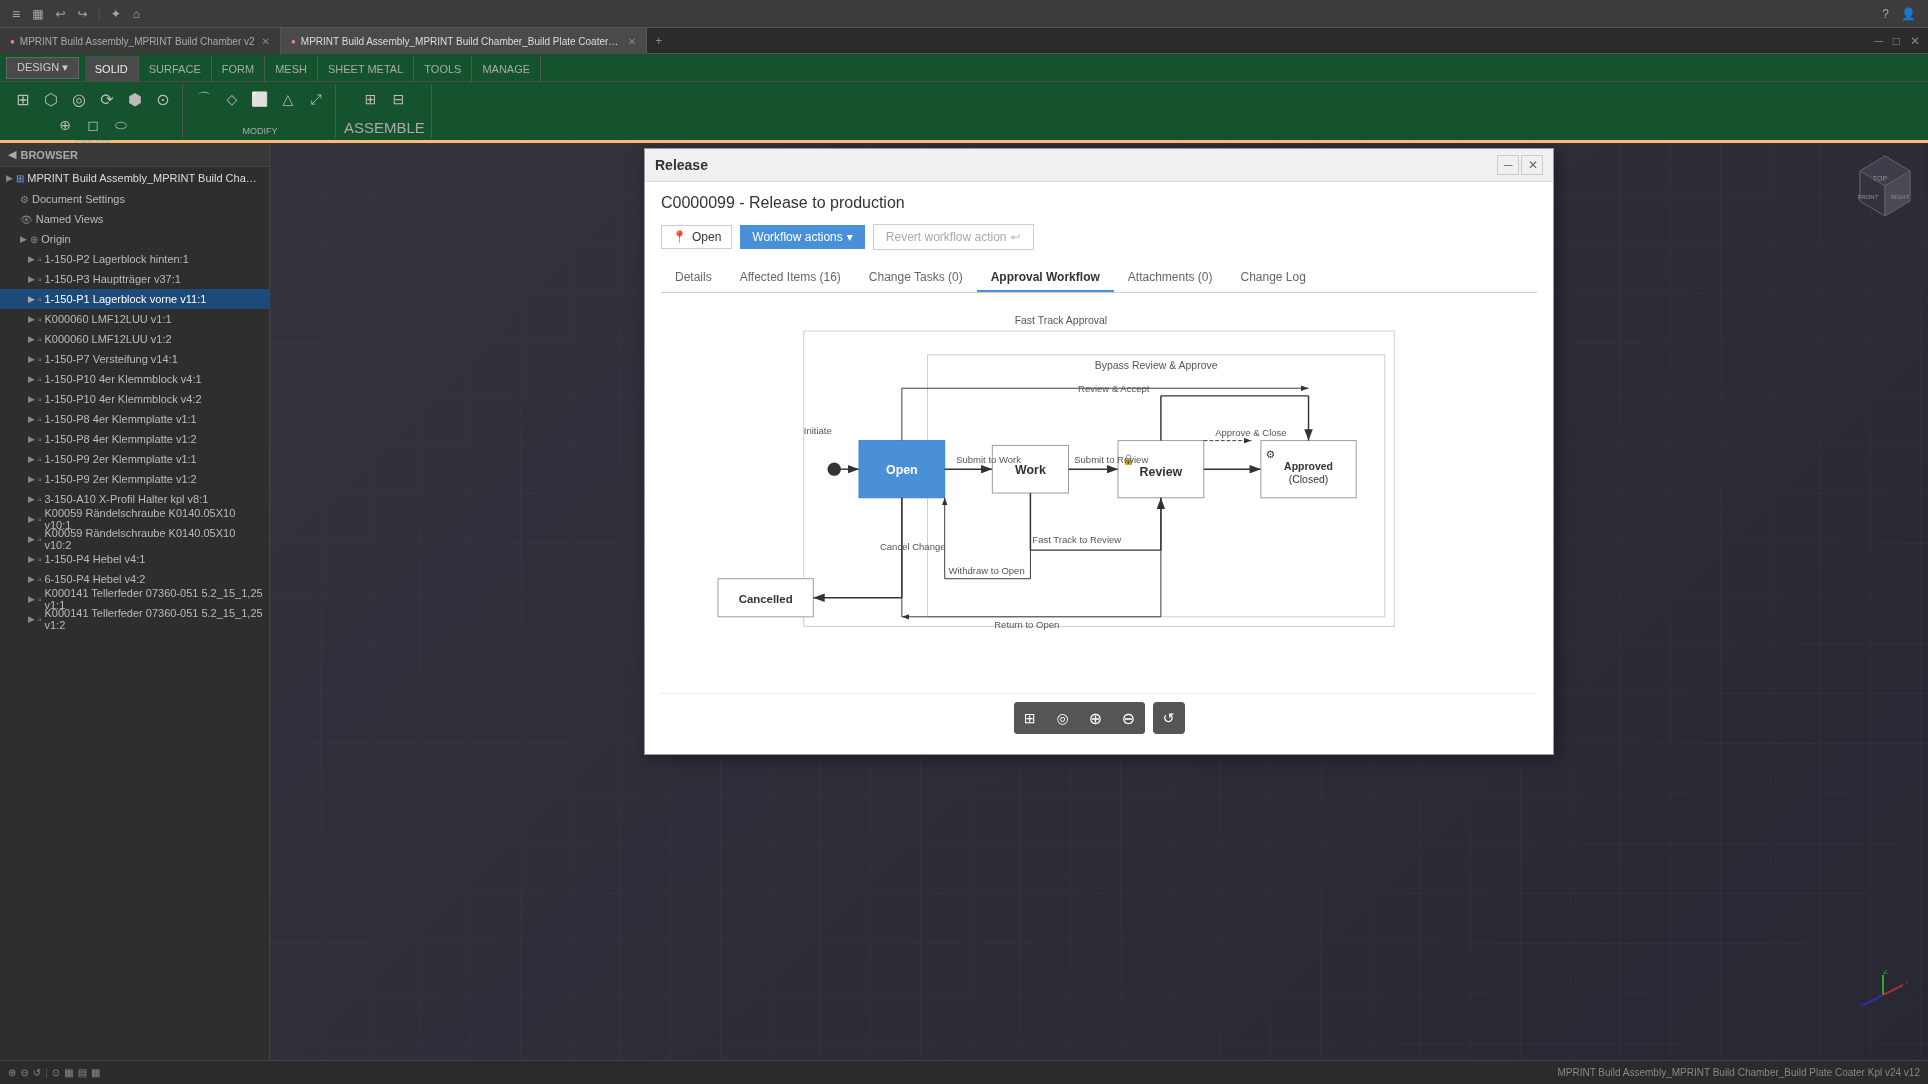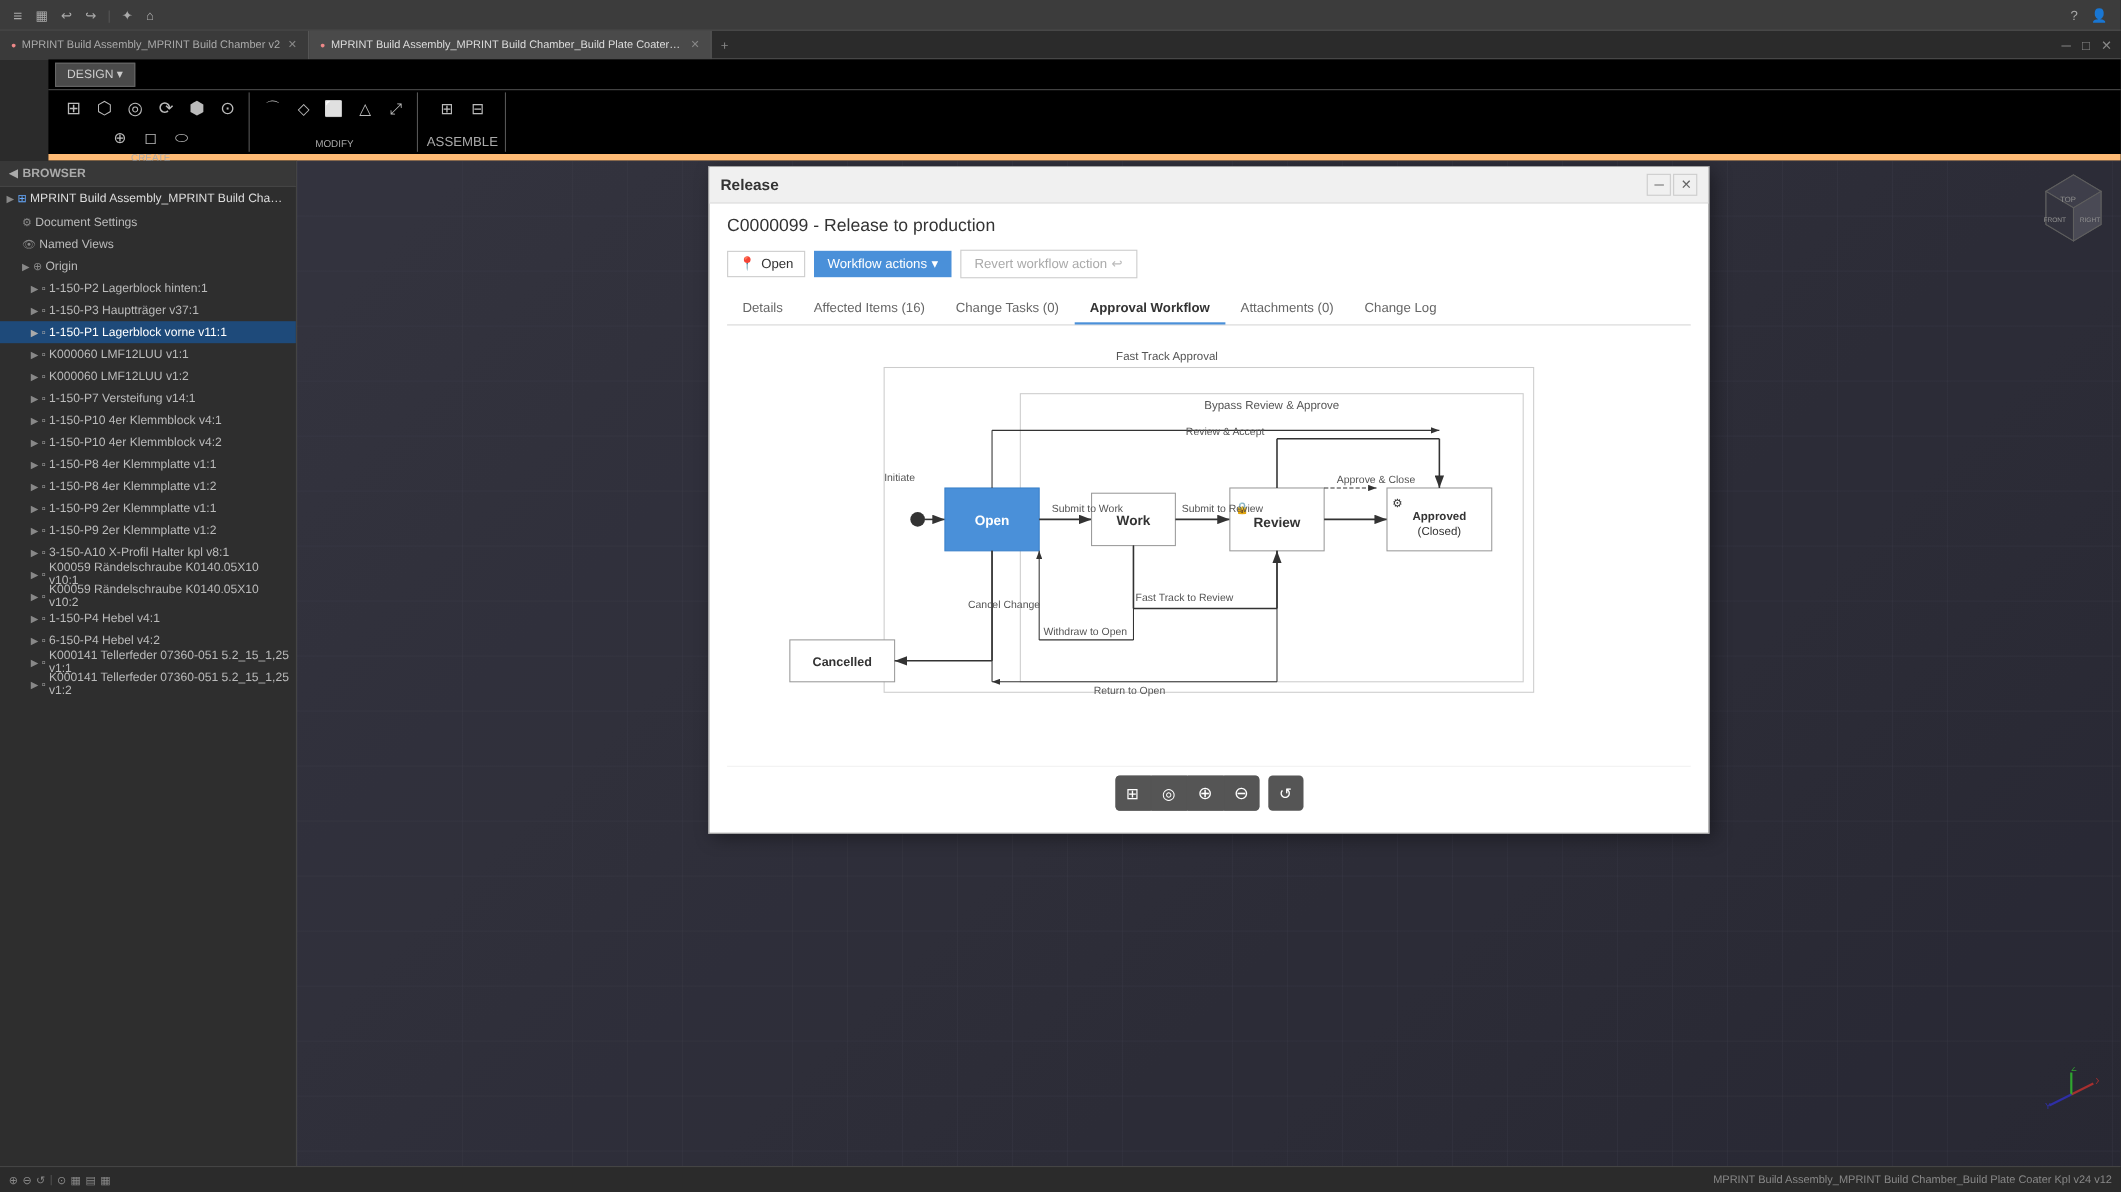--- a/index.html
+++ b/index.html
@@ -36,26 +36,35 @@
     </div>
     <span style="padding:0 8px; color:#888; cursor:pointer; display:flex; align-items:center;">+</span>
     <div style="flex:1;"></div>
     <span style="display:flex; align-items:center; gap:2px; padding:0 4px;">
       <span style="color:#888; padding:0 4px; cursor:pointer;">─</span>
       <span style="color:#888; padding:0 4px; cursor:pointer;">□</span>
       <span style="color:#888; padding:0 4px; cursor:pointer;">✕</span>
     </span>
   </div>
 
-  <div style="background:#000000; border-bottom:6px solid #fdba74;margin-left:44px;">
+  <div style="background:#14532d; border-bottom:3px solid #fdba74;">
 
     <div style="display:flex; align-items:center; height:28px; border-bottom:1px solid #4a4a4a;">
       <button style="background:#4a4a4a; border:1px solid #666; color:#ccc; font-size:11px; padding:2px 10px; cursor:pointer; margin:2px 6px; height:22px;">
         <span>DESIGN</span> ▾
       </button>
+      <div style="display:flex; height:28px; align-items:flex-end; gap:0;">
+        <button style="padding:0 10px; height:26px; background:#4a4a4a; border:none; border-right:1px solid #555; color:#eee; font-size:11px; cursor:pointer;">SOLID</button>
+        <button style="padding:0 10px; height:26px; background:none; border:none; border-right:1px solid #555; color:#aaa; font-size:11px; cursor:pointer;">SURFACE</button>
+        <button style="padding:0 10px; height:26px; background:none; border:none; border-right:1px solid #555; color:#aaa; font-size:11px; cursor:pointer;">FORM</button>
+        <button style="padding:0 10px; height:26px; background:none; border:none; border-right:1px solid #555; color:#aaa; font-size:11px; cursor:pointer;">MESH</button>
+        <button style="padding:0 10px; height:26px; background:none; border:none; border-right:1px solid #555; color:#aaa; font-size:11px; cursor:pointer;">SHEET METAL</button>
+        <button style="padding:0 10px; height:26px; background:none; border:none; border-right:1px solid #555; color:#aaa; font-size:11px; cursor:pointer;">TOOLS</button>
+        <button style="padding:0 10px; height:26px; background:none; border:none; border-right:1px solid #555; color:#aaa; font-size:11px; cursor:pointer;">MANAGE</button>
+      </div>
     </div>
 
     <div style="display:flex; align-items:center; height:58px; padding:2px 4px; gap:2px;">
 
       <div style="display:flex; flex-direction:column; align-items:center; padding:2px 6px; border-right:1px solid #555; height:54px; justify-content:space-between;">
         <div style="display:flex; gap:2px;">
           <button style="background:none; border:none; color:#bbb; width:26px; height:26px; cursor:pointer; font-size:16px;">⊞</button>
           <button style="background:none; border:none; color:#bbb; width:26px; height:26px; cursor:pointer; font-size:16px;">⬡</button>
           <button style="background:none; border:none; color:#bbb; width:26px; height:26px; cursor:pointer; font-size:16px;">◎</button>
           <button style="background:none; border:none; color:#bbb; width:26px; height:26px; cursor:pointer; font-size:16px;">⟳</button>
@@ -79,21 +88,21 @@
           <button style="background:none; border:none; color:#bbb; width:26px; height:26px; cursor:pointer; font-size:14px;">⤢</button>
         </div>
         <div style="font-size:9px; color:#aaa;">MODIFY</div>
       </div>
 
       <div style="display:flex; flex-direction:column; align-items:center; padding:2px 6px; border-right:1px solid #555; height:54px; justify-content:space-between;">
         <div style="display:flex; gap:2px;">
           <button style="background:none; border:none; color:#bbb; width:26px; height:26px; cursor:pointer; font-size:14px;">⊞</button>
           <button style="background:none; border:none; color:#bbb; width:26px; height:26px; cursor:pointer; font-size:14px;">⊟</button>
         </div>
-        <div style="font-size:12px; color:#aaa;">ASSEMBLE</div>
+        <div style="font-size:15px; color:#aaa;">ASSEMBLE</div>
       </div>
     </div>
   </div>
 
   <div style="display:flex; flex:1; overflow:hidden;">
 
     <div style="width:270px; background:#2e2e2e; border-right:1px solid #444; overflow-y:auto; flex-shrink:0; display:flex; flex-direction:column;">
       <div style="display:flex; align-items:center; padding:4px 8px; background:#383838; border-bottom:1px solid #444; font-size:11px; color:#aaa; gap:4px; height:24px;">
         <span style="cursor:pointer;">◀</span>
         <span style="font-weight:bold;">BROWSER</span>

